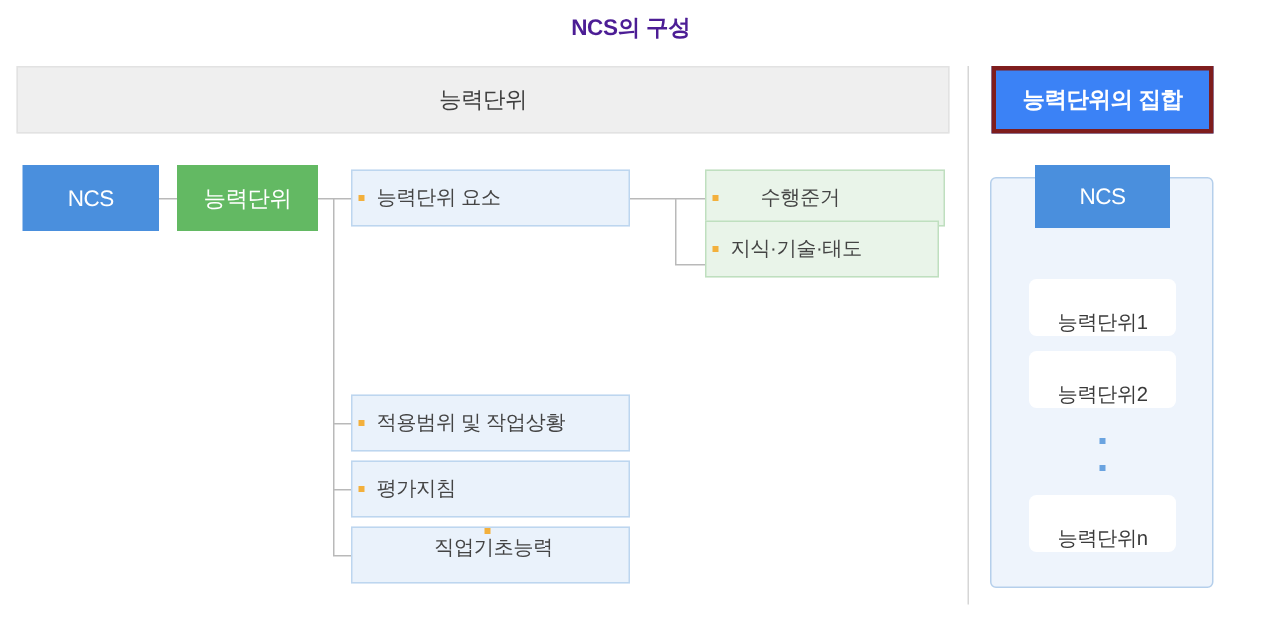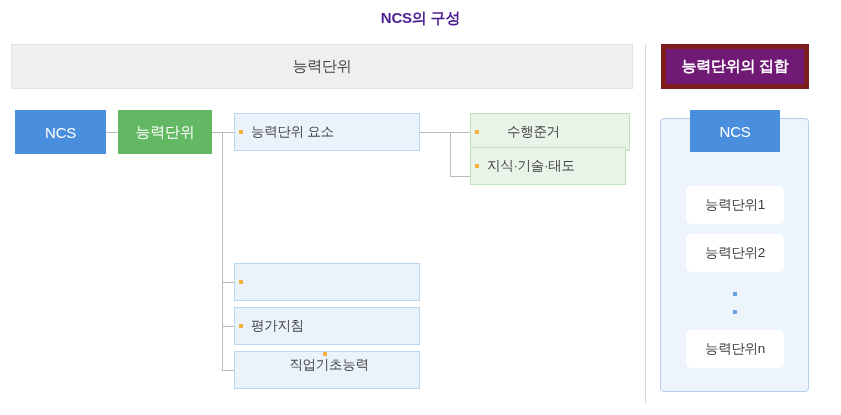--- a/index.html
+++ b/index.html
@@ -51,22 +51,22 @@
     background: #efefef;
     border: 1px solid #e2e2e2;
     color: #3f3f3f;
     font-weight: normal;
   }
   .hdr-right {
     left: 661px;
     top: 44px;
     width: 148px;
     height: 45px;
-    background: #701a75;
-    border: 5px solid #7f1d1d;
+    background: #3b82f6;
+    border: 3px solid #7f1d1d;
     color: #ffffff;
     font-weight: bold;
   }
 
   
   .section-divider {
     position: absolute;
     left: 645px;
     top: 44px;
     width: 1px;
@@ -157,21 +157,21 @@
     box-sizing: border-box;
     background: #eef4fc;
     border: 1px solid #b5cfeb;
     border-radius: 4px;
     z-index: 2;
   }
   .agg-item {
     position: absolute;
     box-sizing: border-box;
     display: flex;
-    align-items: center;
+    align-items: flex-end;
     justify-content: center;
     left: 686px;
     width: 98px;
     height: 38px;
     background: #ffffff;
     border-radius: 5px;
     font-size: 13.5px;
     color: #3a3a3a;
     letter-spacing: -0.3px;
     z-index: 3;
@@ -232,20 +232,21 @@
   <div class="ln ln-h" style="left:222px; top:282px; width:12px;"></div>
   <div class="ln ln-h" style="left:222px; top:326px; width:12px;"></div>
   <div class="ln ln-h" style="left:222px; top:370px; width:12px;"></div>
 
   <div class="item blue it-element">
     <span class="dot"></span>
     <span>능력단위 요소</span>
   </div>
   <div class="item blue it-scope">
     <span class="dot"></span>
+    <span>적용범위 및 작업상황</span>
   </div>
   <div class="item blue it-eval">
     <span class="dot"></span>
     <span>평가지침</span>
   </div>
   <div class="item blue it-basic">
     <span class="dot"></span>
     <span>직업기초능력</span>
   </div>
 

